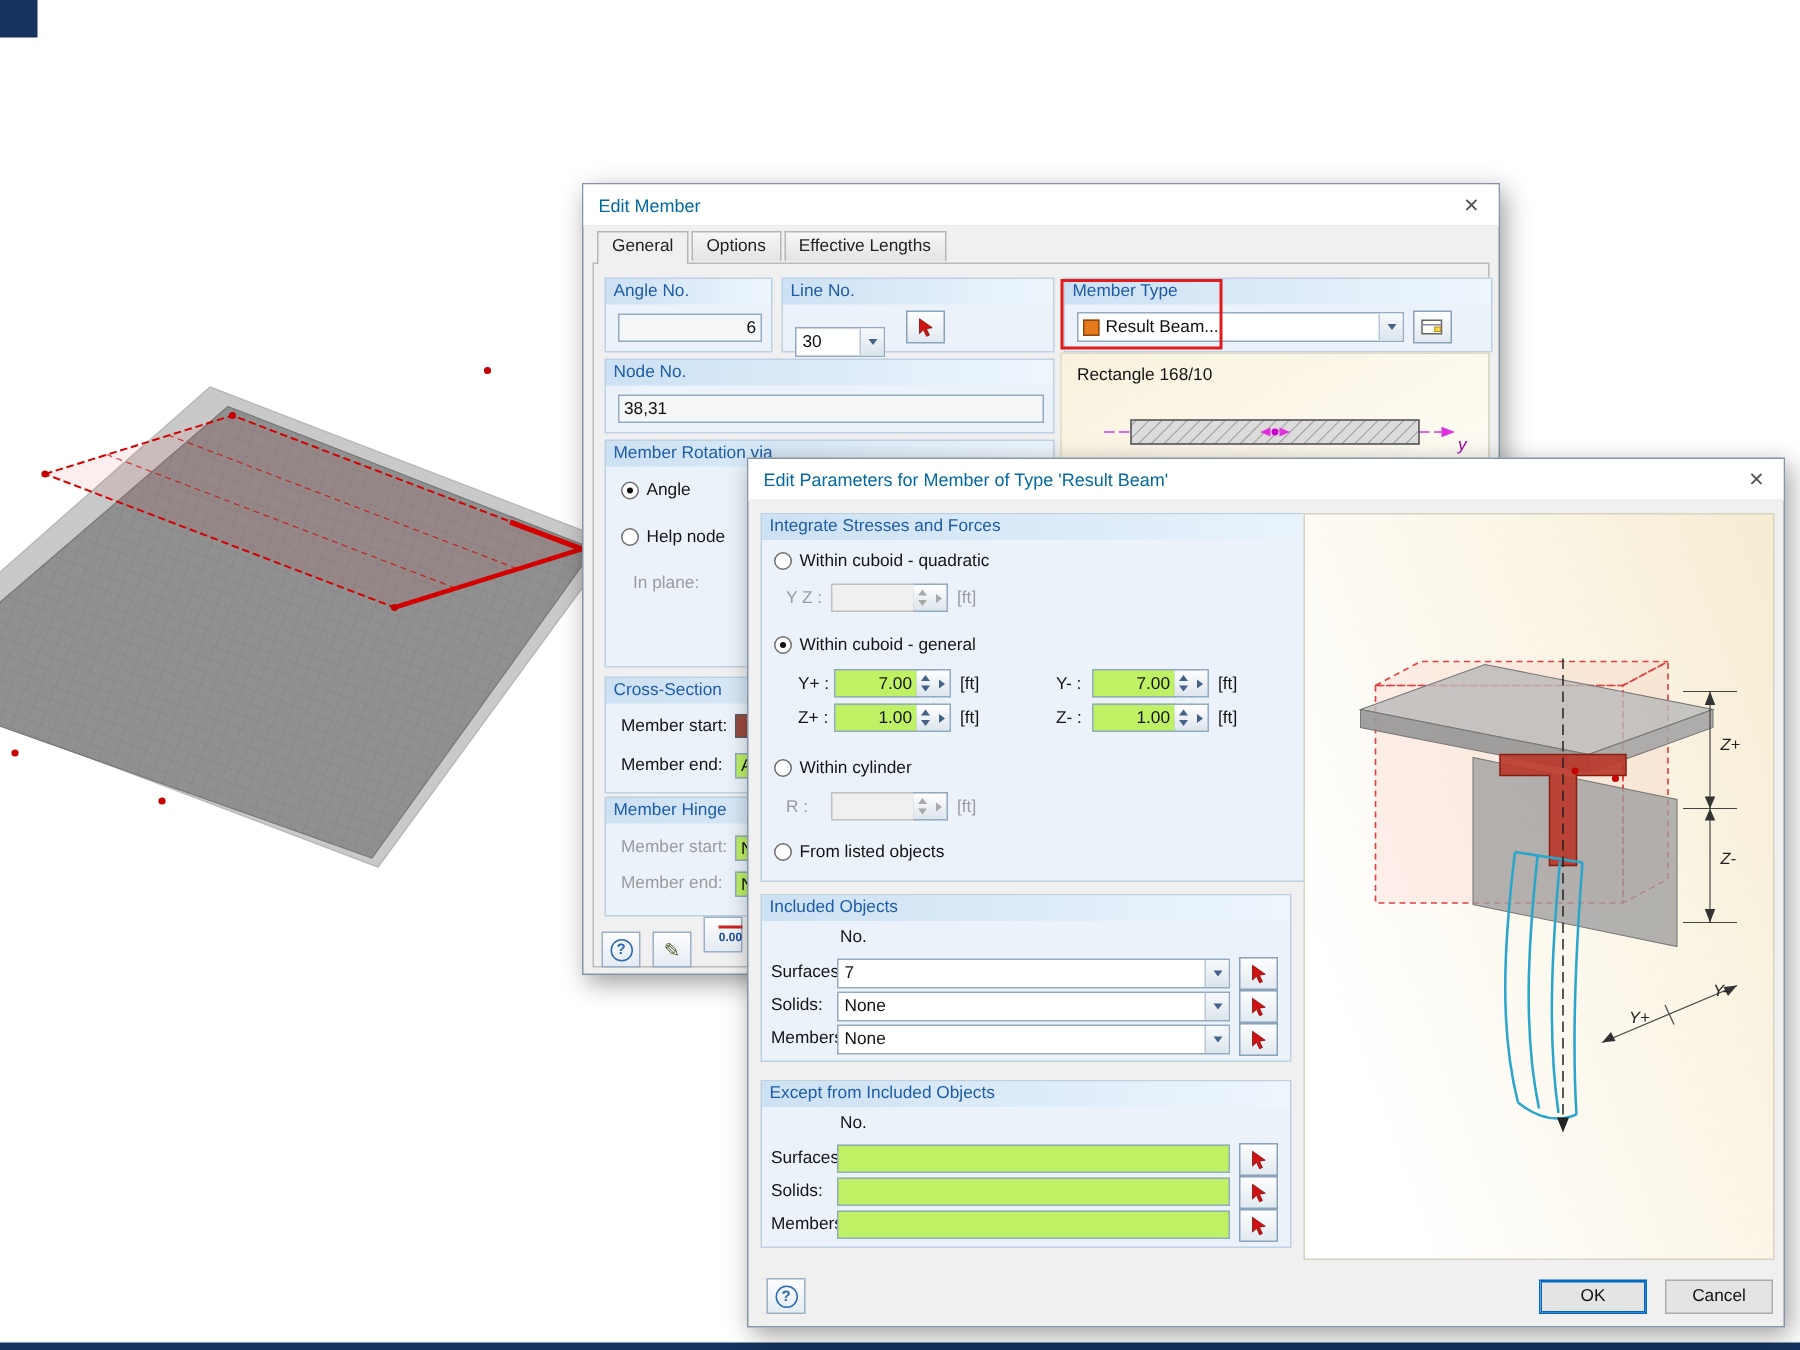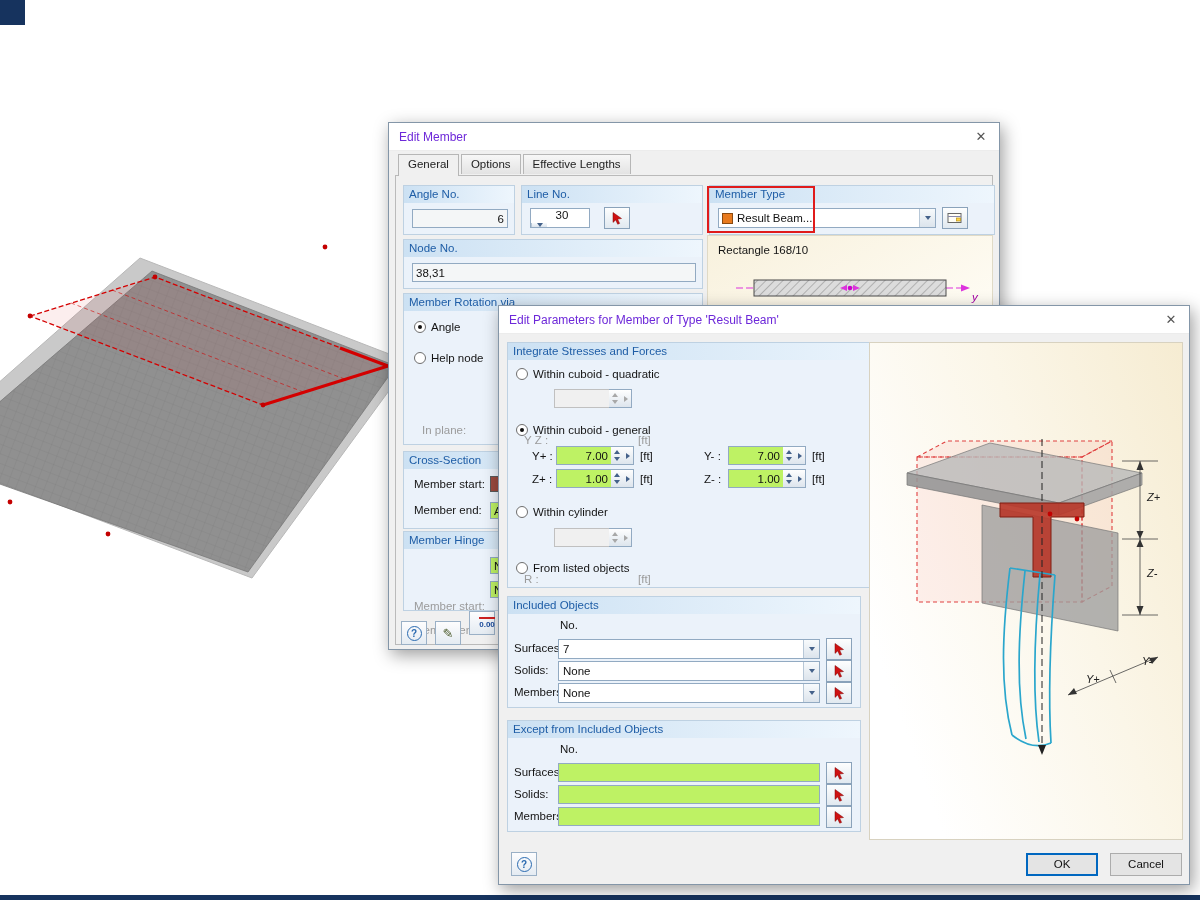--- a/index.html
+++ b/index.html
@@ -2,30 +2,30 @@
 <html><head>
 <meta charset="utf-8">
 <style>
   * { margin:0; padding:0; box-sizing:border-box; }
   html,body { width:1200px; height:900px; overflow:hidden; background:#fff; font-family:"Liberation Sans", sans-serif; }
   #stage { position:relative; width:1200px; height:900px; background:#ffffff; overflow:hidden; }
   .abs { position:absolute; }
   .navy { position:absolute; background:#16335e; }
   .dialog { position:absolute; background:#f0f0f0; border:1px solid #8496a8; box-shadow:3px 5px 16px rgba(0,0,0,.38); }
   .titlebar { position:absolute; left:0; top:0; right:0; height:28px; background:#ffffff; border-bottom:1px solid #ececec; }
-  .title-text { position:absolute; left:10px; top:7px; font-size:12px; color:#6d28d9; white-space:nowrap; }
+  .title-text { position:absolute; left:10px; top:7px; font-size:12px; color:#0369a1; white-space:nowrap; }
   .close-btn { position:absolute; right:0; top:0; width:36px; height:27px; text-align:center; line-height:27px; font-size:13px; color:#555; cursor:pointer; }
   .tabstrip { position:absolute; display:flex; align-items:flex-start; }
   .tab { font-size:11.5px; color:#222; padding:3px 9px 4px; background:linear-gradient(#f7f7f7,#e3e3e3); border:1px solid #b6b6b6; border-bottom:none; margin-right:2px; }
   .tab.active { background:#f0f0f0; padding-bottom:6px; margin-bottom:-1px; }
   .tabpage { position:absolute; background:#f0f0f0; border:1px solid #bababa; }
   .group { position:absolute; background:#ebf2fa; border:1px solid #bed1e2; }
   .group-h { position:absolute; left:0; top:0; right:0; height:17px; background:linear-gradient(90deg,#cce1f3,#eef6fd); color:#1e5da6; font-size:11.5px; line-height:17px; padding-left:5px; white-space:nowrap; overflow:hidden; }
   .lbl { position:absolute; font-size:11.5px; color:#141414; white-space:nowrap; }
-  .lbl.gray { color:#9b9b9b;margin-top:41px; }
+  .lbl.gray { color:#9b9b9b; }
   .field { position:absolute; height:19px; border:1px solid #92aac2; background:#bef264; font:11.5px "Liberation Sans",sans-serif; padding:0 3px; color:#111; }
   .field.num { text-align:right; }
   .field.dis { background:#f0f0f0; border-color:#c0c0c0; }
   .spin, .sidebtn { position:absolute; width:12px; height:19px; border:1px solid #92aac2; border-left:none; background:linear-gradient(#fefefe,#dde5ed); }
   .spin { display:flex; flex-direction:column; align-items:center; justify-content:space-evenly; }
   .sidebtn { display:flex; align-items:center; justify-content:center; }
   .tri-u { width:0; height:0; border-left:3px solid transparent; border-right:3px solid transparent; border-bottom:4px solid #44618a; }
   .tri-d { width:0; height:0; border-left:3px solid transparent; border-right:3px solid transparent; border-top:4px solid #44618a; }
   .tri-r { width:0; height:0; border-top:3px solid transparent; border-bottom:3px solid transparent; border-left:4px solid #44618a; }
   .dis .tri-u { border-bottom-color:#a8a8a8; } .dis .tri-d { border-top-color:#a8a8a8; } .dis .tri-r { border-left-color:#a8a8a8; }
@@ -91,21 +91,21 @@
     </div>
     <div class="tabpage" style="left:6px;top:52px;width:598px;height:470px;"></div>
 
     <div class="group" style="left:14px;top:62px;width:112px;height:50px;">
       <div class="group-h">Angle No.</div>
       <input class="field num" style="left: 8px; top: 23px; width: 96px; background: rgb(244, 246, 247);" value="6">
     </div>
 
     <div class="group" style="left:132px;top:62px;width:182px;height:50px;">
       <div class="group-h">Line No.</div>
-      <div class="combo" style="left:8px;top:22px;width:60px;flex-direction:column;">
+      <div class="combo" style="left:8px;top:32px;width:60px;">
         <span class="val">30</span>
         <span class="dd">
             <span class="tri-d"></span>
           </span>
       </div>
       <div class="pickbtn" style="left:82px;top:21px;">
         <svg width="15" height="15" viewBox="0 0 15 15">
             <path d="M3,1.5 L11.5,7.5 L7.6,8.1 L9.6,12.4 L7.7,13.2 L5.7,8.9 L3,11.4 Z" fill="#cf1212" stroke="#7d0505" stroke-width="0.5"></path>
           </svg>
       </div>

